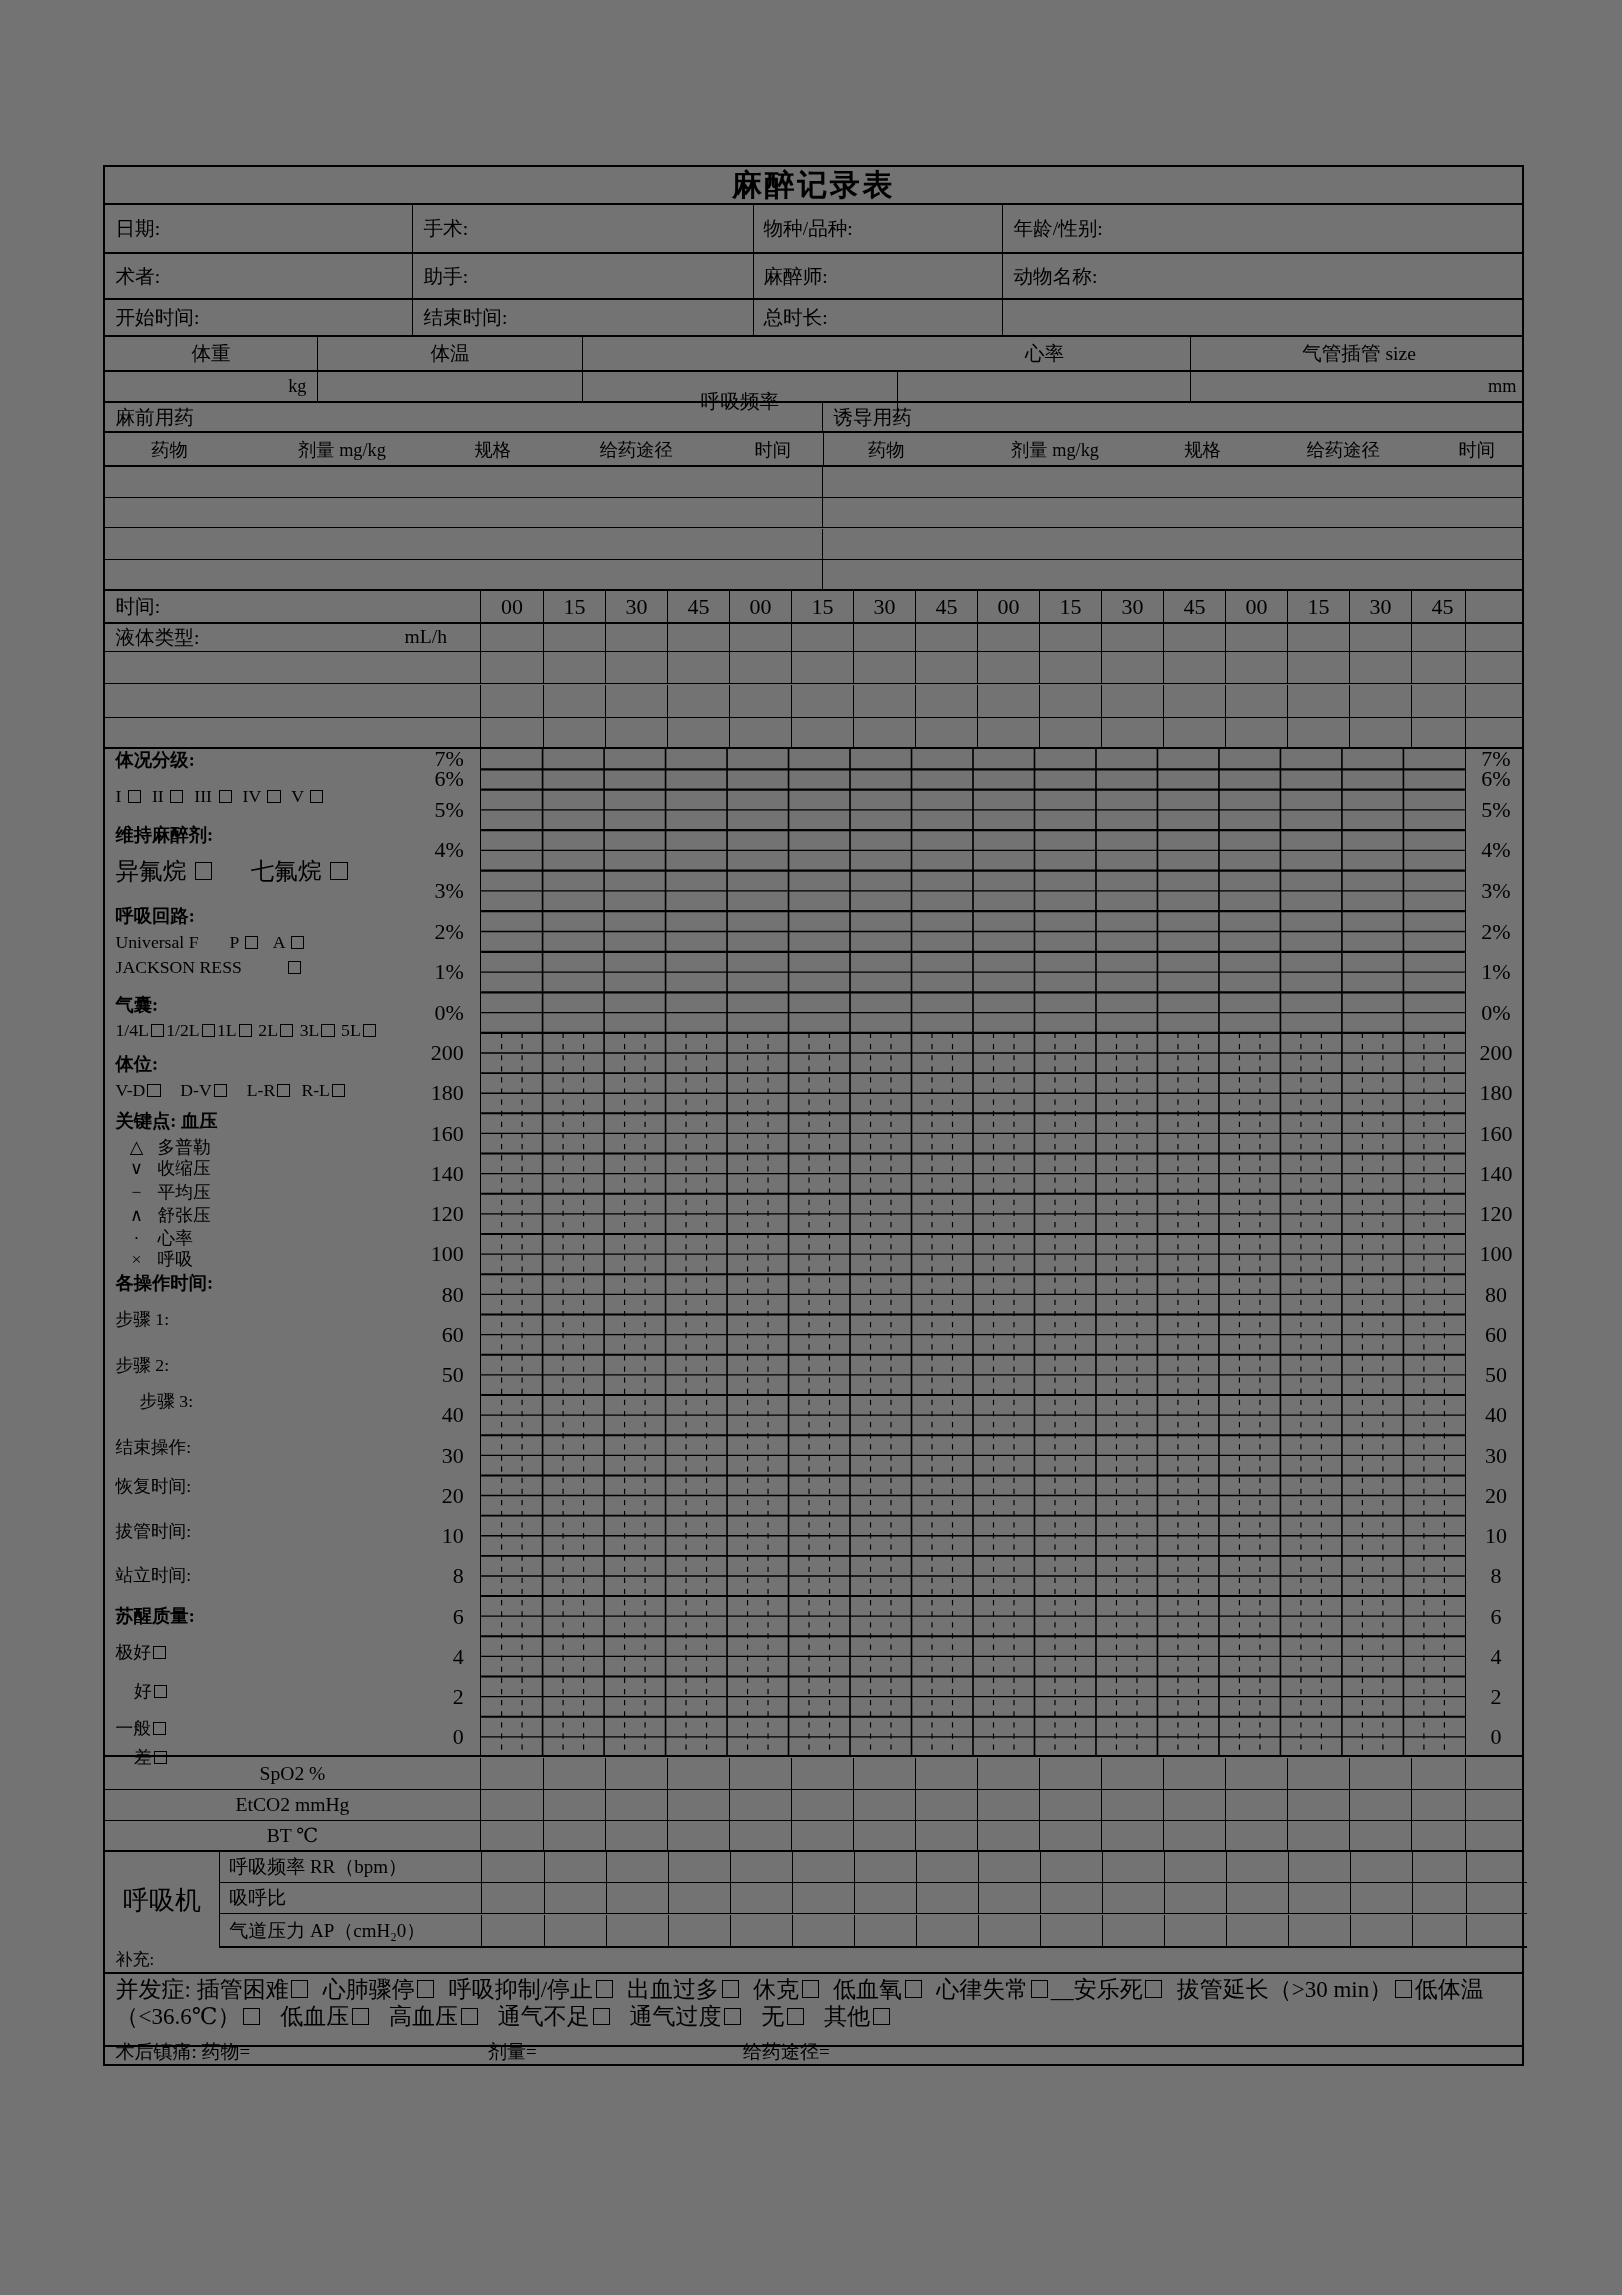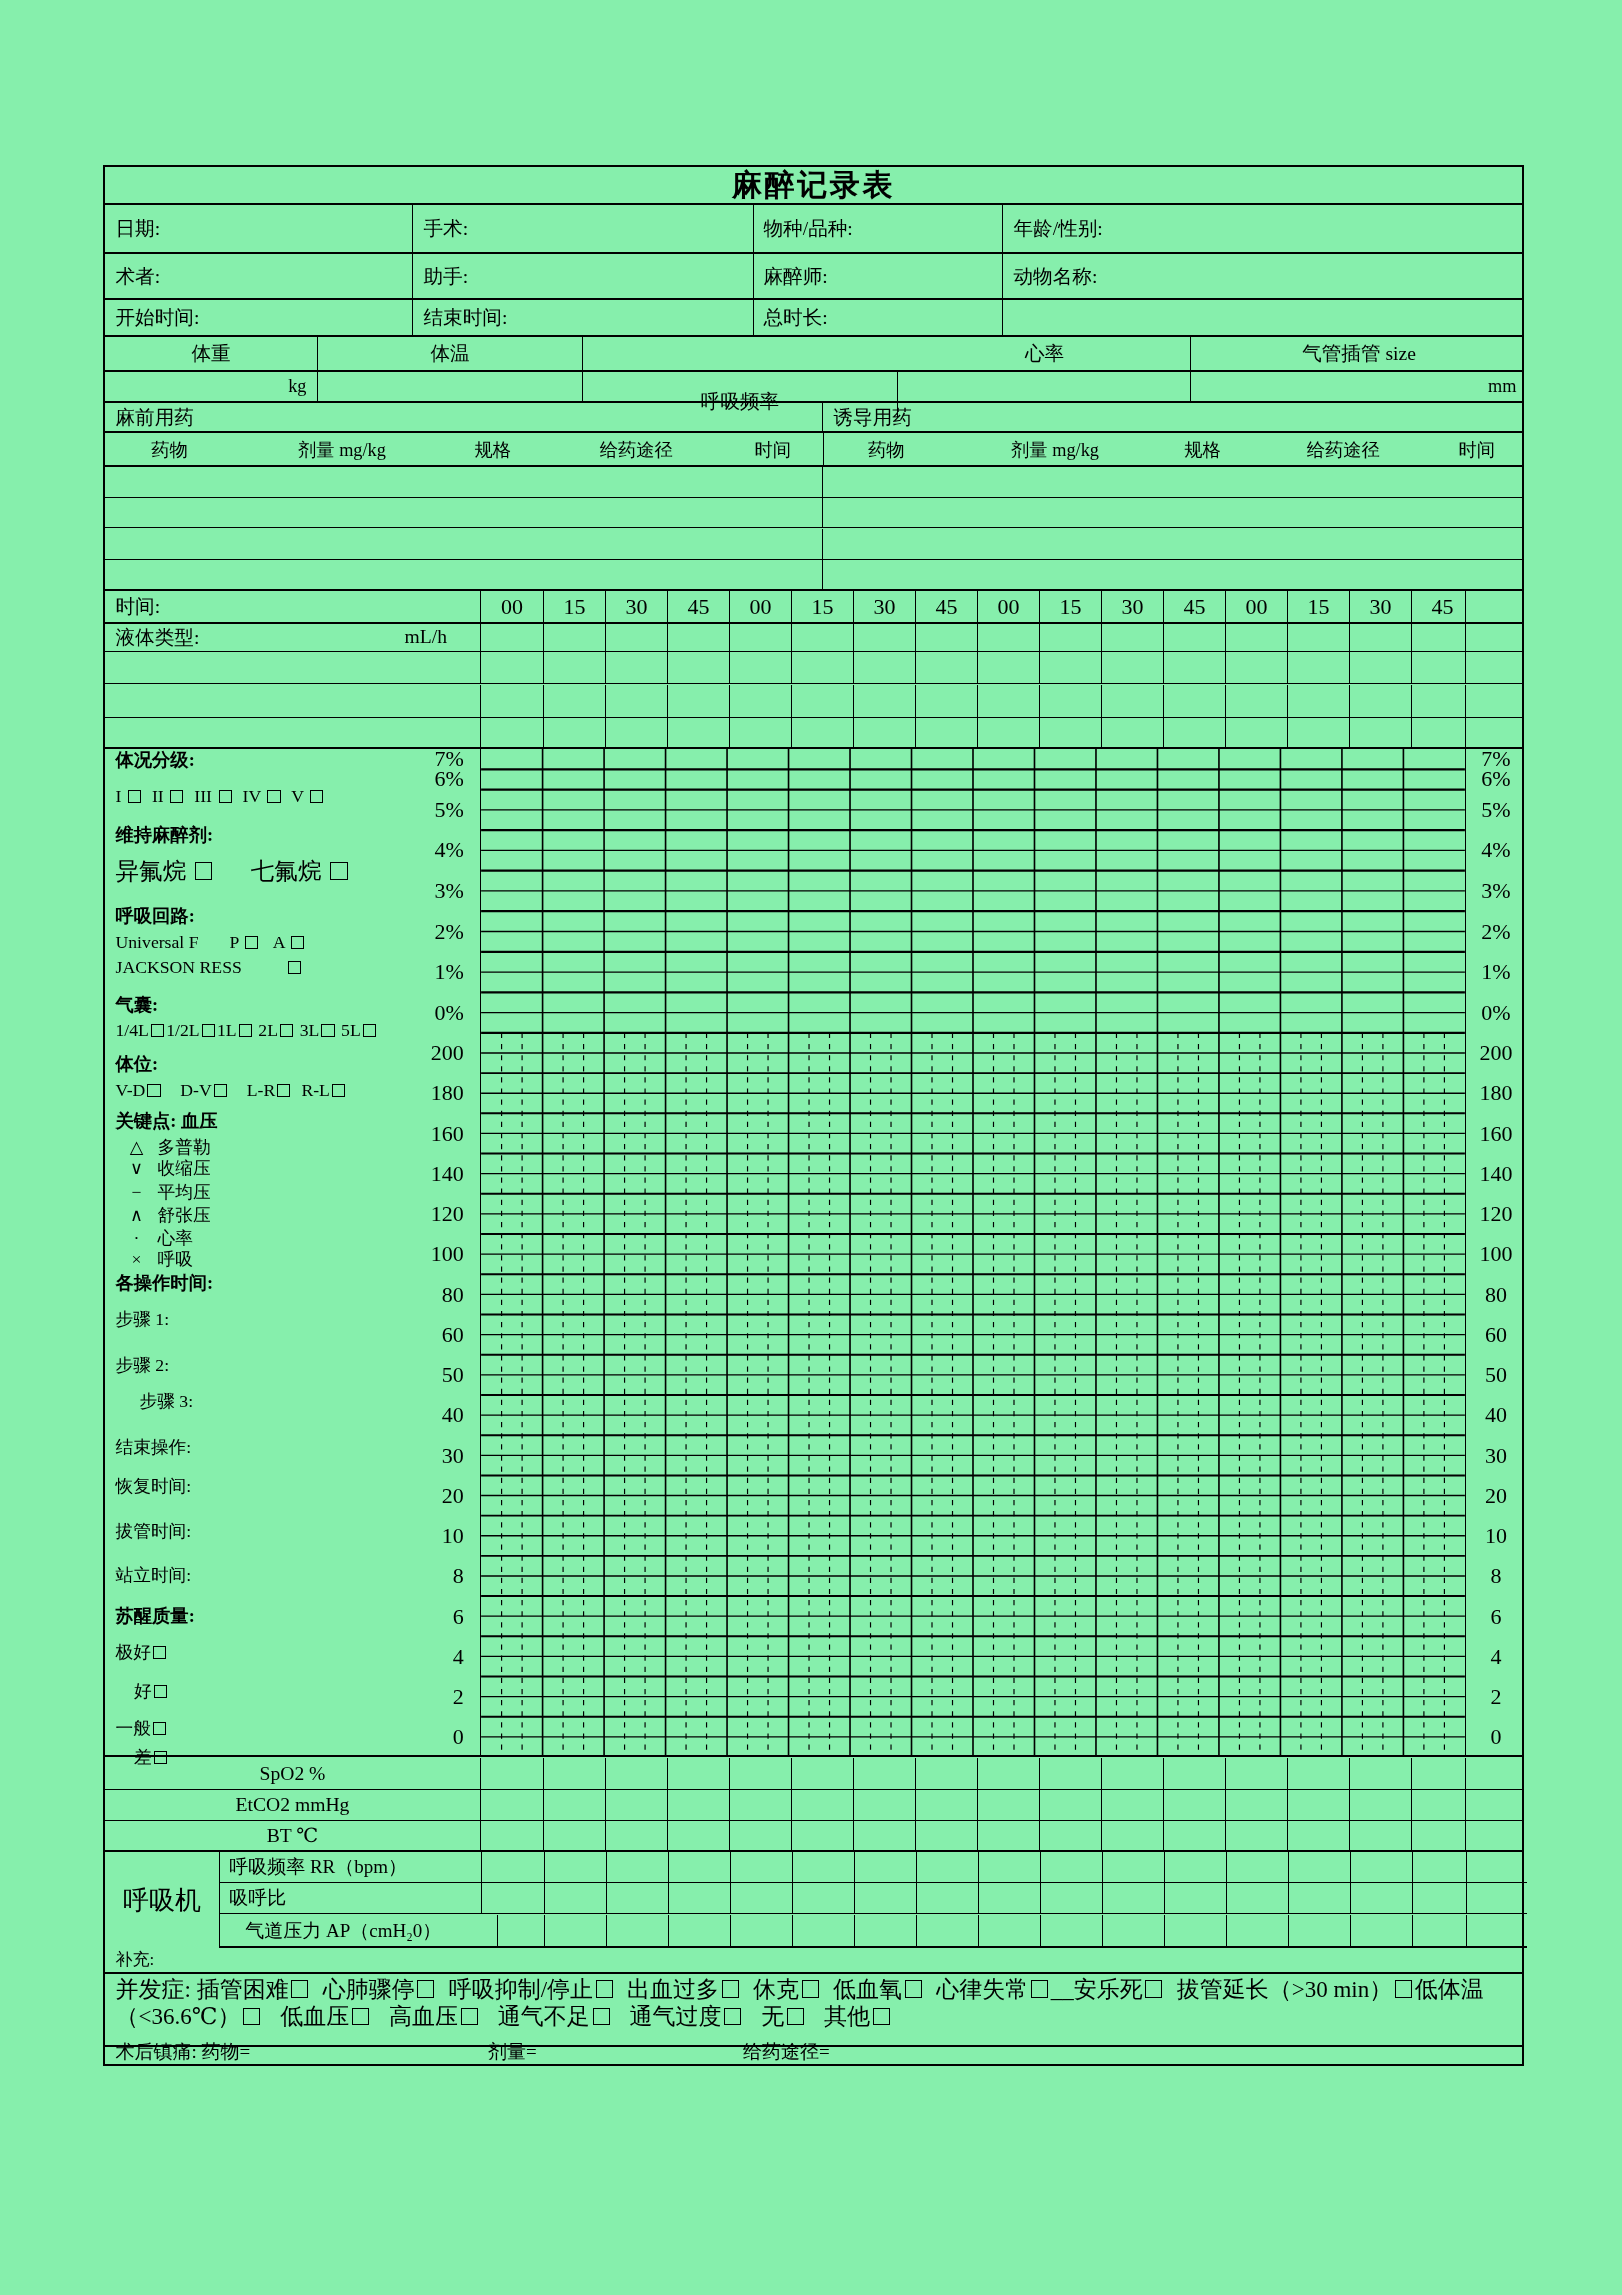--- a/index.html
+++ b/index.html
@@ -1,16 +1,16 @@
 <!DOCTYPE html>
 <html style="font-size:10.5px"><head>
 <meta charset="utf-8">
 <style>
   html,body{margin:0;padding:0;background:#fff;}
-  .page{position:relative;width:1623px;height:2295px;background:#86efac;
+  .page{position:relative;width:1623px;height:2295px;background:#737373;
         font-family:"Liberation Serif","DejaVu Serif",serif;color:#000;}
   .form{position:absolute;left:103px;top:165px;width:1421px;height:1901px;
         border:2.6px solid #000;box-sizing:border-box;}
   .band{position:absolute;left:0;width:100%;box-sizing:border-box;}
   .bb2{border-bottom:1.6px solid #000;}
   .bb3{border-bottom:2px solid #000;}
   .bb4{border-bottom:2.6px solid #000;}
   .cell{position:absolute;top:0;height:100%;box-sizing:border-box;display:flex;align-items:center;
         padding-left:10.5px;font-size:19.6px;}
   .br{border-right:1.6px solid #000;}
@@ -533,21 +533,21 @@
           <div class="gcell"></div>
           <div class="gcell"></div>
           <div class="gcell"></div>
           <div class="gcell"></div>
           <div class="gcell"></div>
           <div class="gcell"></div>
         </div>
       <div class="cell bl" style="left:1246px;width:61px;"></div>
     </div>
     <div class="band bb3" style="top:1748px;left:115px;width:1307px;height:33px;">
-      <div class="cell br" style="left:16px;width:262px;padding-left:9.2px;font-size:19px;">气道压力 AP（cmH₂0）</div>
+      <div class="cell br" style="left:0;width:262px;padding-left:9.2px;font-size:19px;">气道压力 AP（cmH₂0）</div>
       <div class="gcells" style="left:262px;width:984px;">
           <div class="gcell"></div>
           <div class="gcell"></div>
           <div class="gcell"></div>
           <div class="gcell"></div>
           <div class="gcell"></div>
           <div class="gcell"></div>
           <div class="gcell"></div>
           <div class="gcell"></div>
           <div class="gcell"></div>

